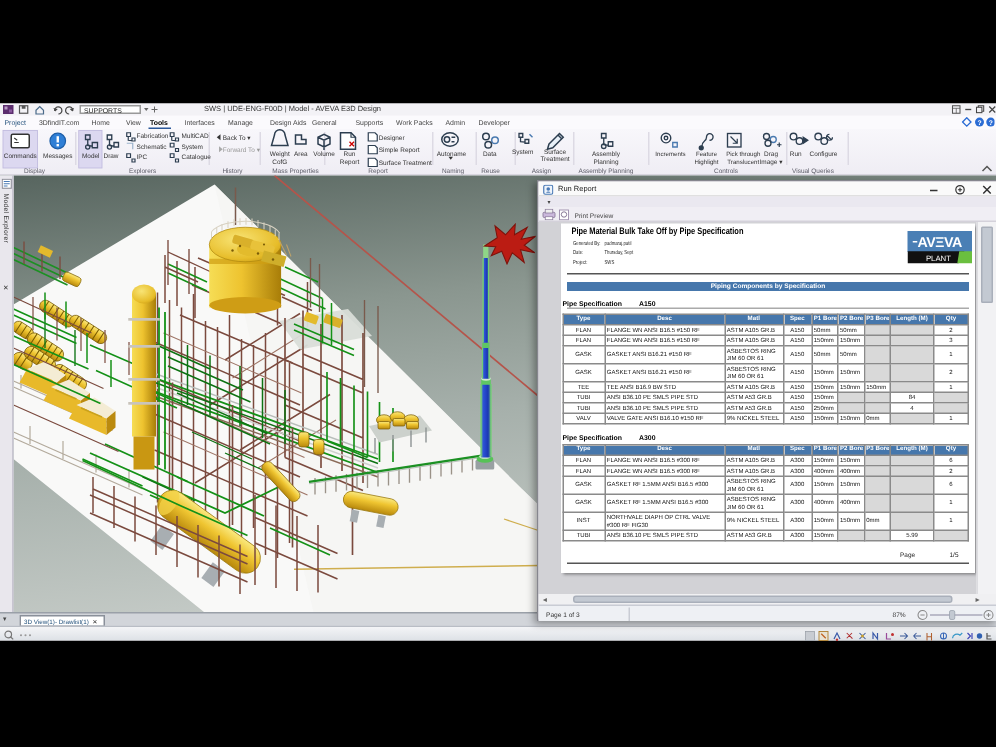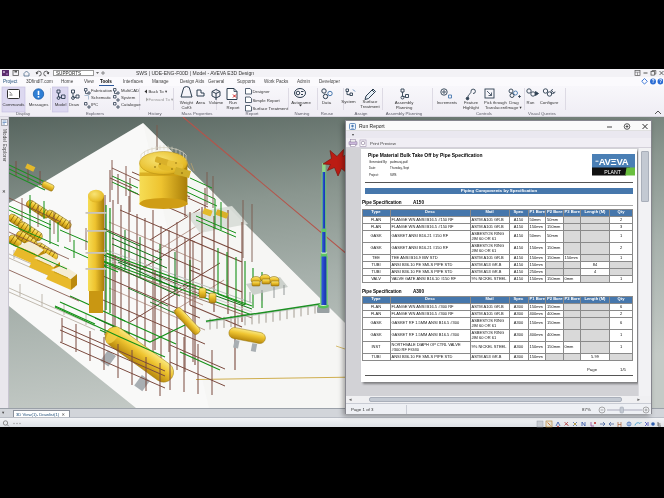--- a/index.html
+++ b/index.html
@@ -19,21 +19,21 @@
 
 #main{position:absolute;left:0;top:48px;width:664px;height:291px;background:#9aa69f;}
 #lstrip{position:absolute;left:0;top:48px;width:9px;height:291px;background:#e9e7ed;border-right:1px solid #c8c5d1;z-index:3;}
 #lstrip .vt{position:absolute;left:1.5px;top:12px;font-size:4.5px;color:#333;writing-mode:vertical-rl;letter-spacing:0.2px;}
 
 #btabs{position:absolute;left:0;top:339px;width:664px;height:9px;background:#d2d5da;border-top:1px solid #9aa0a8;}
 #btabs .atab{position:absolute;left:13px;top:0.5px;width:57px;height:8.5px;background:#fff;border:0.5px solid #8a909a;font-size:4.2px;color:#1f4e79;padding:1.5px 0 0 2px;white-space:nowrap;}
 
 #sbar{position:absolute;left:0;top:348px;width:664px;height:10px;background:linear-gradient(#f4f5f7,#dde1e6);border-top:1px solid #b9bdc5;}
 
-#win{position:absolute;left:345px;top:120px;width:307px;height:294px;background:#eeedf3;border:1px solid #86868e;box-shadow:-2px 2px 5px rgba(0,0,0,.35);z-index:5;}
+#win{position:absolute;left:358px;top:120px;width:307px;height:294px;background:#eeedf3;border:1px solid #86868e;box-shadow:-2px 2px 5px rgba(0,0,0,.35);z-index:5;}
 #wtitle{position:absolute;left:0;top:0;width:100%;height:10px;background:#fafafa;border-bottom:1px solid #e0e0e0;}
 #wband{position:absolute;left:0;top:10px;width:100%;height:7px;background:#eae8f0;}
 #wtool{position:absolute;left:0;top:17px;width:100%;height:10px;background:#f0eef4;border-bottom:1px solid #d4d1da;}
 #wview{position:absolute;left:0;top:27px;width:294px;height:248px;background:#d2d2d6;overflow:hidden;}
 #wpage{position:absolute;left:15px;top:1px;width:276px;height:233px;background:#fff;box-shadow:1.5px 1.5px 2px rgba(0,0,0,.4);}
 #vsb{position:absolute;right:0px;top:27px;width:13px;height:248px;background:#f2f2f4;border-left:1px solid #dcdce0;}
 #hsb{position:absolute;left:0;top:275px;width:100%;height:7px;background:#f0f0f2;}
 #wstat{position:absolute;left:0;top:282px;width:100%;height:11px;background:#eef0f4;border-top:1px solid #c9ccd4;font-size:4.4px;color:#333;}
 
 table.rep{border-collapse:collapse;table-layout:fixed;width:270px;}

